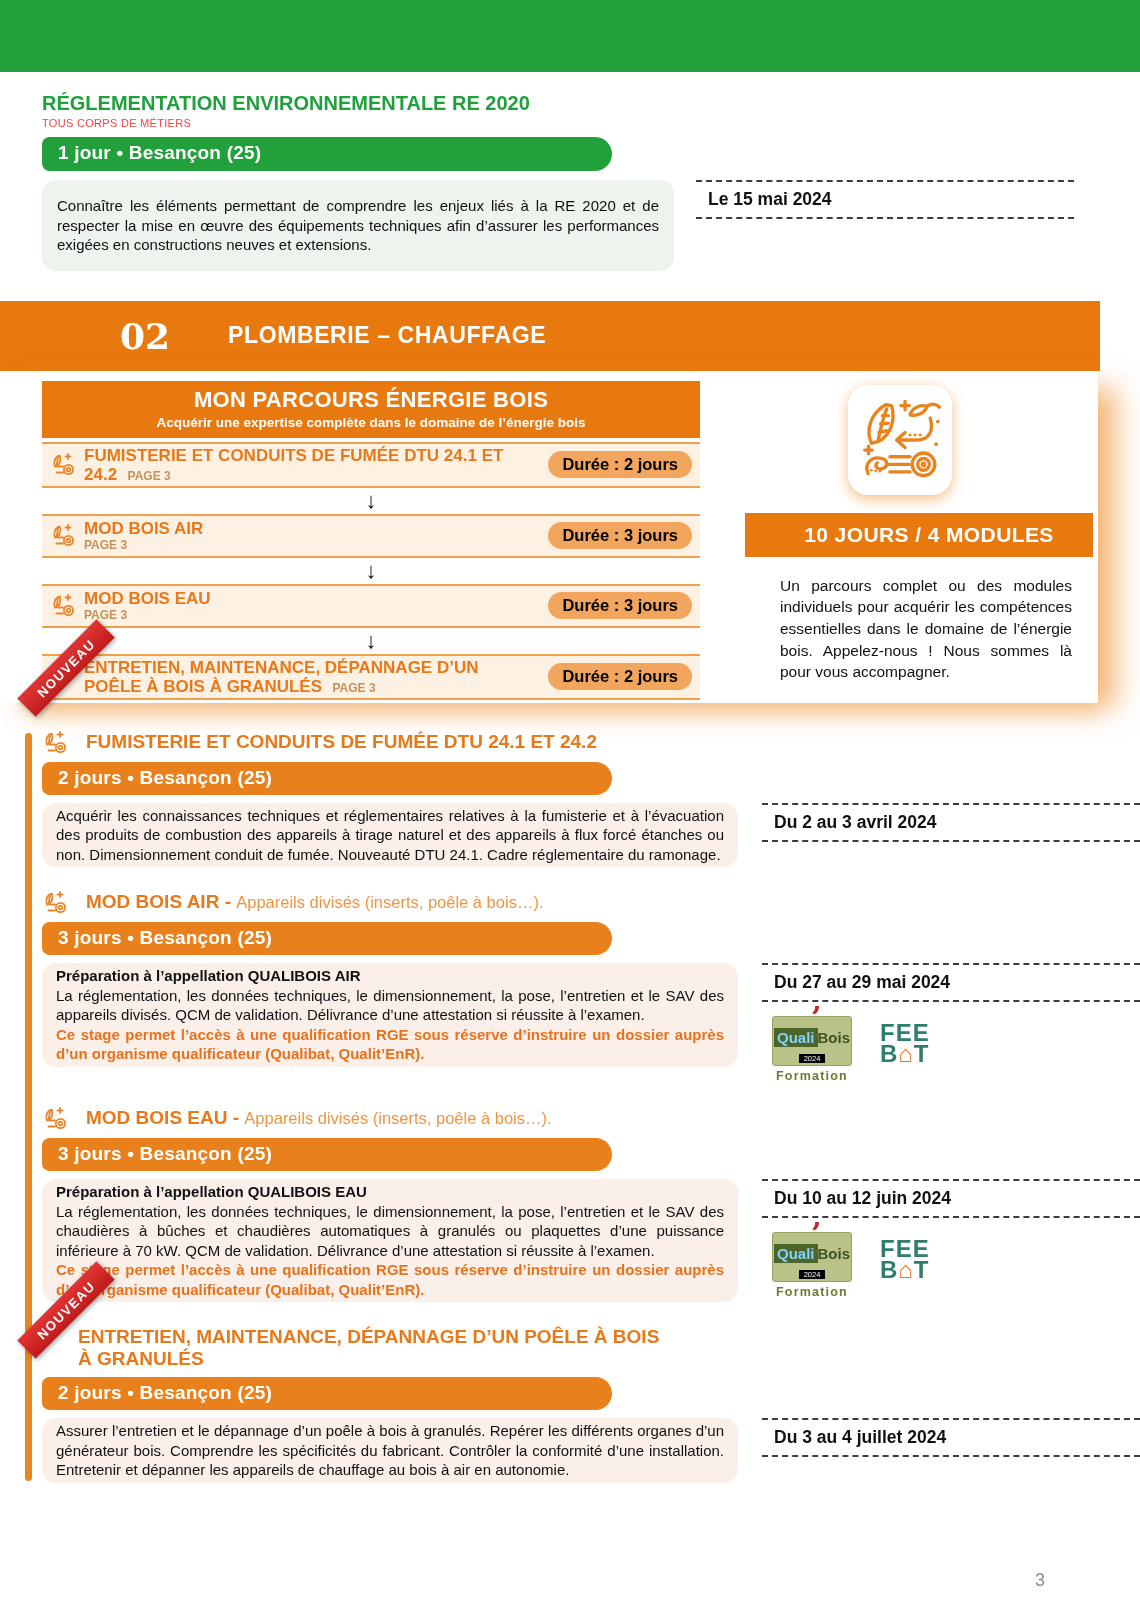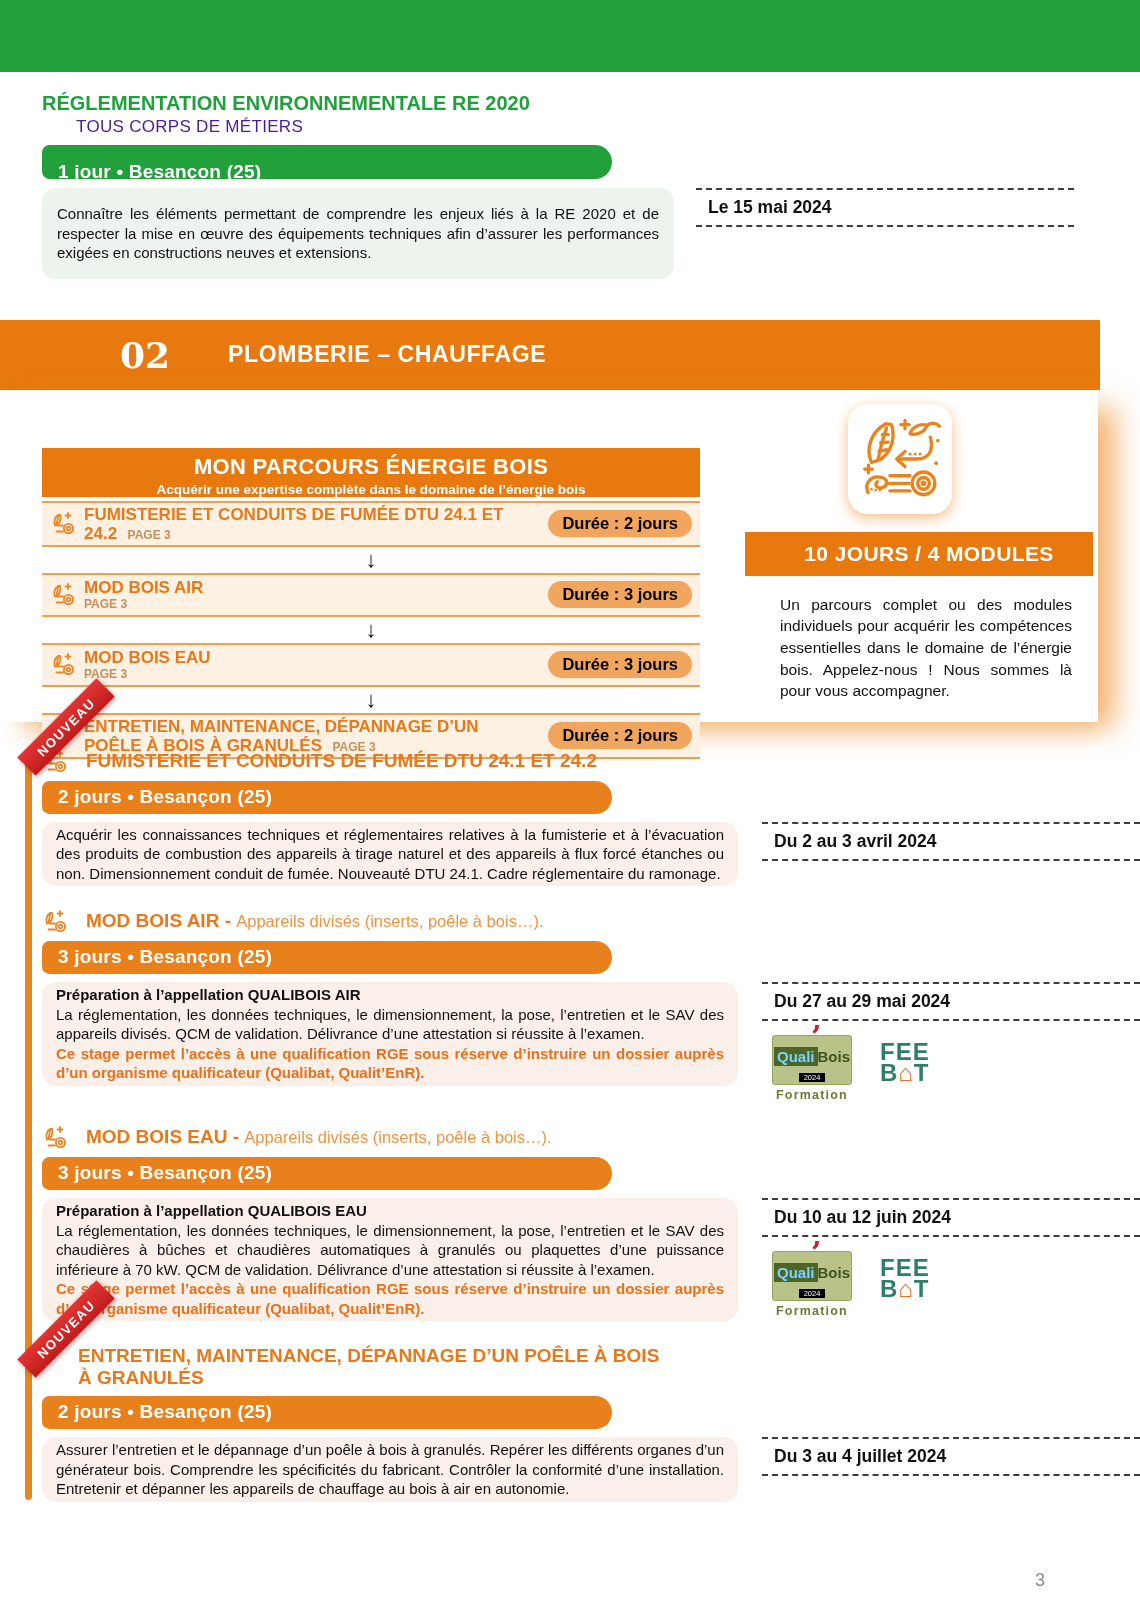--- a/index.html
+++ b/index.html
@@ -6,48 +6,48 @@
   .page{
     position:relative;width:1140px;height:1611px;background:#fff;
     font-family:"Liberation Sans",sans-serif;color:#111;overflow:hidden;
   }
   
   .topbar{height:72px;background:#21A03C;}
 
   
   .re{margin:20px 0 0 42px;}
   .re-title{color:#1FA03C;font-size:20px;font-weight:bold;line-height:1.15;}
-  .re-sub{color:#4c1d95;font-size:17px;margin-top:2px;letter-spacing:.3px;margin-left:34px;}
+  .re-sub{color:#ef4444;font-size:11px;margin-top:2px;letter-spacing:.3px;}
   .pill{
     margin-top:8px;width:570px;box-sizing:border-box;height:34px;
     background:#21A03C;color:#fff;font-weight:bold;font-size:19px;
-    border-radius:8px 18px 18px 8px;padding:16px 16px;letter-spacing:.2px;
+    border-radius:8px 18px 18px 8px;padding:5px 16px;letter-spacing:.2px;
   }
   .re-row{display:flex;gap:22px;margin-top:9px;align-items:flex-start;}
   .desc-box{
     width:632px;box-sizing:border-box;background:#EDF3ED;border-radius:14px;
     padding:16px 15px;font-size:15px;line-height:1.3;text-align:justify;
   }
   .date-box{
     width:378px;box-sizing:border-box;border-top:2px dashed #3c3c3c;border-bottom:2px dashed #3c3c3c;
     padding:7px 0 7px 12px;font-weight:bold;font-size:17.5px;
   }
 
   
-  .banner{margin-top:41px;width:1100px;height:70px;background:#E8790F;display:flex;align-items:center;}
+  .banner{margin-top:30px;width:1100px;height:70px;background:#E8790F;display:flex;align-items:center;}
   .banner-num{font-family:"DejaVu Serif",serif;color:#fff;font-size:36px;font-weight:bold;margin-left:120px;}
   .banner-title{color:#fff;font-size:23px;font-weight:bold;margin-left:58px;letter-spacing:.6px;}
 
   
   .card{
     position:relative;width:1098px;height:332px;background:#fff;
     box-shadow:26px 10px 26px -6px rgba(236,146,48,.55), 12px 20px 22px -10px rgba(236,146,48,.35);
   }
   .parcours{position:absolute;left:42px;top:10px;width:658px;}
-  .parcours-header{background:#E8790F;color:#fff;text-align:center;padding:6px 4px 0;margin-top:48px;}
+  .parcours-header{background:#E8790F;color:#fff;text-align:center;padding:6px 4px 8px;}
   .parcours-header .t{font-size:22px;font-weight:bold;letter-spacing:.3px;}
   .parcours-header .s{font-size:13.5px;font-weight:bold;margin-top:2px;}
   .prow{
     position:relative;display:flex;align-items:center;background:#FCF1E3;
     border-top:2px solid #F0A04C;border-bottom:2px solid #F0A04C;
     min-height:44px;padding:2px 8px;box-sizing:border-box;
   }
   .prow.first{margin-top:4px;}
   .mini-icon{width:26px;height:24px;flex:0 0 auto;margin-right:8px;}
   .ptitle-wrap{width:455px;line-height:1.12;}

